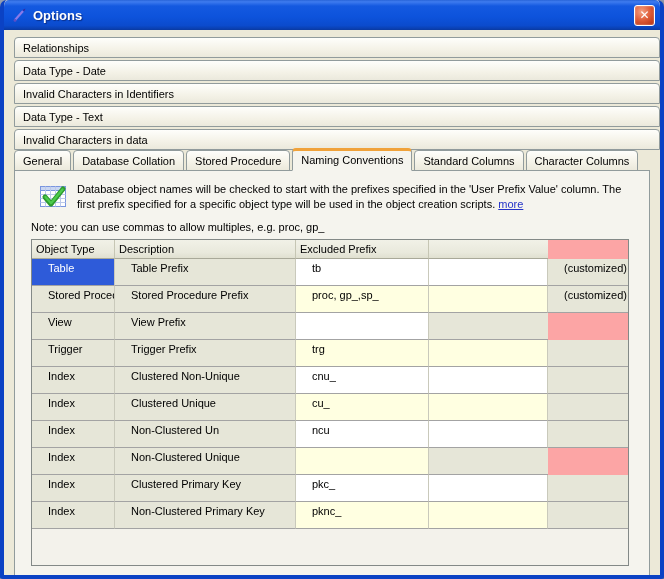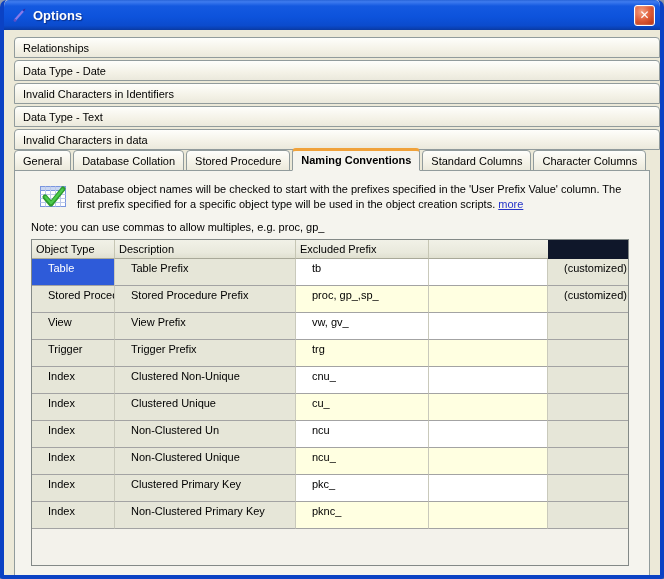--- a/index.html
+++ b/index.html
@@ -40,40 +40,40 @@
     border:1px solid #919B9C;border-bottom:none;
     border-radius:4px 4px 0 0;cursor:pointer;white-space:nowrap;
   }
   .tabs.row1 .tab{border-bottom:1px solid #919B9C;border-radius:4px 4px 0 0;}
   .tabs.row2 .tab{margin-bottom:-1px;border-bottom:1px solid #919B9C;}
   .tabs.row2 .tab.active{
     background:#F5F4EE;
     border-top:3px solid #F0A23A;
     border-bottom:1px solid #F5F4EE;
     height:23px;margin-top:-2px;line-height:19px;
-    position:relative;z-index:3;font-weight:bold;
+    position:relative;z-index:3;
   }
 
   
   .panel{
     position:relative;z-index:1;
     margin:0 10px;height:436px;
     background:#F5F4EE;border:1px solid #919B9C;
     padding-top:11px;
   }
   .info-row{display:flex;margin-left:24px;width:590px;}
   .check-grid-icon{width:30px;height:30px;flex:none;margin-right:8px;}
   .info-text{font-size:11px;line-height:15px;color:#000;width:560px;}
   .more-link{color:#2433C8;text-decoration:underline;cursor:pointer;}
   .note-line{font-size:11px;color:#000;margin:9px 0 0 16px;}
 
   
   .grid{
     margin:6px 0 0 16px;width:598px;height:327px;
-    border:1px solid #838987;background:#0f172a;
+    border:1px solid #838987;background:#fca5a5;
     display:flex;flex-direction:column;overflow:hidden;
   }
   .grid-row{display:grid;grid-template-columns:83px 181px 133px 119px 80px;flex:none;}
   .hcell{
     height:19px;line-height:18px;font-size:11px;padding:0 4px;color:#000;
     background:linear-gradient(180deg,#F1F1E7 0%,#E9E9DC 70%,#E0E0D0 100%);
     border-right:1px solid #C6C6B4;border-bottom:1px solid #A9A999;
     white-space:nowrap;overflow:hidden;
   }
   .hcell:last-child{border-right:none;}
@@ -178,21 +178,20 @@
               <div class="cell meta">(customized)</div>
             </div><div class="grid-row">
               <div class="cell meta">Stored Procedure</div>
               <div class="cell meta">Stored Procedure Prefix</div>
               <div class="cell val yellow">proc, gp_,sp_</div>
               <div class="cell val yellow"></div>
               <div class="cell meta">(customized)</div>
             </div><div class="grid-row">
               <div class="cell meta">View</div>
               <div class="cell meta">View Prefix</div>
-              <div class="cell val white">vw, gv_</div>
               <div class="cell val white"></div>
               <div class="cell meta"></div>
             </div><div class="grid-row">
               <div class="cell meta">Trigger</div>
               <div class="cell meta">Trigger Prefix</div>
               <div class="cell val yellow">trg</div>
               <div class="cell val yellow"></div>
               <div class="cell meta"></div>
             </div><div class="grid-row">
               <div class="cell meta">Index</div>
@@ -208,21 +207,20 @@
               <div class="cell meta"></div>
             </div><div class="grid-row">
               <div class="cell meta">Index</div>
               <div class="cell meta">Non-Clustered Un</div>
               <div class="cell val white">ncu</div>
               <div class="cell val white"></div>
               <div class="cell meta"></div>
             </div><div class="grid-row">
               <div class="cell meta">Index</div>
               <div class="cell meta">Non-Clustered Unique</div>
-              <div class="cell val yellow">ncu_</div>
               <div class="cell val yellow"></div>
               <div class="cell meta"></div>
             </div><div class="grid-row">
               <div class="cell meta">Index</div>
               <div class="cell meta">Clustered Primary Key</div>
               <div class="cell val white">pkc_</div>
               <div class="cell val white"></div>
               <div class="cell meta"></div>
             </div><div class="grid-row">
               <div class="cell meta">Index</div>

